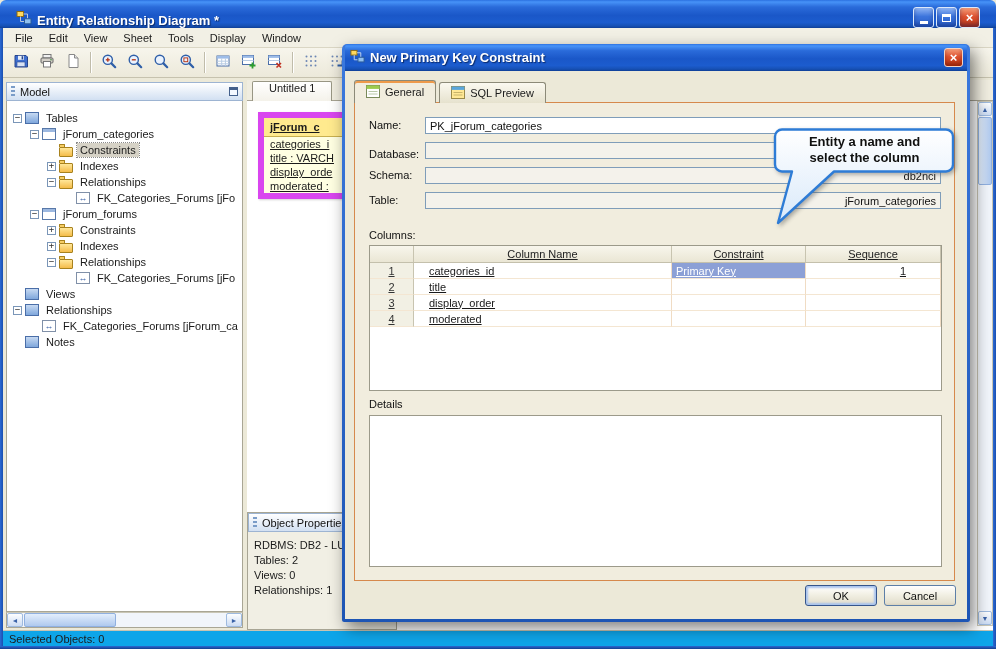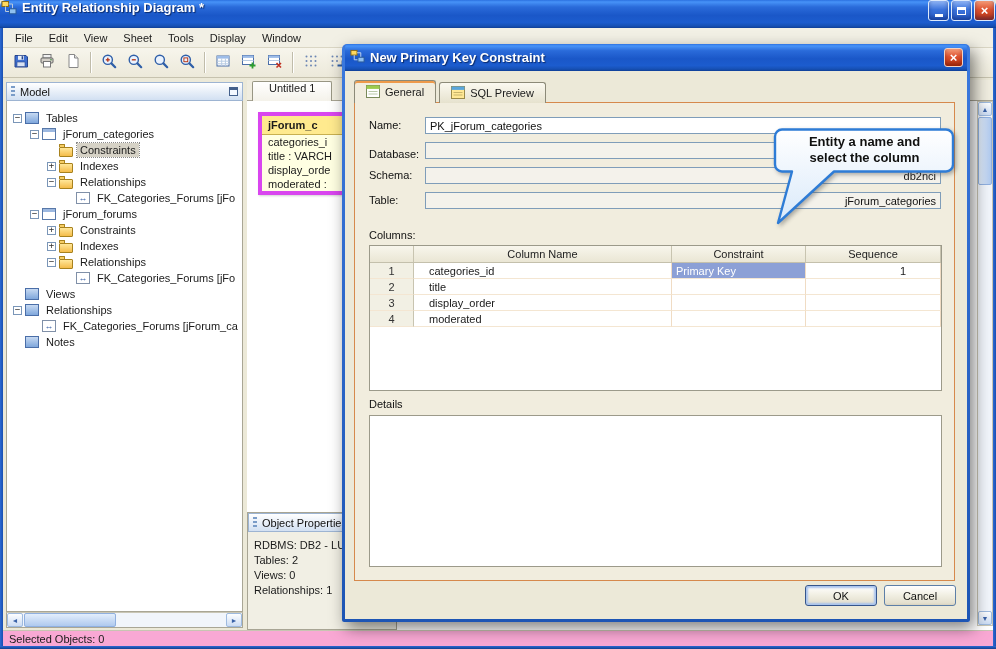--- a/index.html
+++ b/index.html
@@ -2,21 +2,21 @@
 <html><head>
 <meta charset="utf-8">
 <style>
   html,body{margin:0;padding:0;background:#777;}
   *{font-family:"Liberation Sans",sans-serif;}
   .window{position:relative;width:996px;height:649px;background:#ECE9D8;overflow:hidden;font-size:11px;color:#1a1a1a;}
 
   
   .titlebar{position:absolute;left:0;top:0;width:996px;height:28px;box-sizing:border-box;
     background:linear-gradient(180deg,#2B71E0 0%,#4793F8 7%,#2A6BDA 25%,#1A57C8 55%,#1C5CCE 80%,#1650B4 93%,#0F3F96 100%);
-    border-radius:6px 6px 0 0;display:flex;align-items:flex-start;padding:0 1px;gap:5px;}
+    border-radius:6px 6px 0 0;display:flex;align-items:flex-end;padding:0 16px;gap:5px;}
   .titlebar .title{color:#fff;font-weight:bold;font-size:13px;text-shadow:1px 1px 1px #0A2A6A;flex:1;white-space:nowrap;}
   .wbtns{display:flex;gap:2px;}
   .wbtn{width:21px;height:21px;border-radius:3px;border:1px solid #DCE9FB;display:flex;align-items:center;justify-content:center;
     background:linear-gradient(#8FB4F4,#3C74DC 45%,#2A5FC8);box-shadow:inset 0 -3px 4px rgba(0,20,90,.4);cursor:pointer;padding:0;}
   .wbtn.close{background:linear-gradient(#F49C78,#DE5230 45%,#BC3410);}
   .g-min{width:8px;height:3px;background:#fff;margin-top:9px;}
   .g-max{width:9px;height:8px;border:1px solid #fff;border-top-width:3px;box-sizing:border-box;}
   .g-x{color:#fff;font-size:13px;font-weight:bold;line-height:1;}
   .frame{position:absolute;background:linear-gradient(90deg,#2C6AD4,#1A4FB0);z-index:6;}
   .frame.left{left:0;top:28px;width:3px;height:621px;}
@@ -57,30 +57,30 @@
   .hscroll{position:absolute;left:0;bottom:0;width:237px;height:16px;background:#F1F5FB;border:1px solid #A9A695;border-top:1px solid #C9C6B5;box-sizing:border-box;display:flex;align-items:center;}
   .sbtn{width:16px;height:14px;background:linear-gradient(#FDFEFF,#CCDCF4);border:1px solid #9EBADF;border-radius:2px;color:#3A62A8;font-size:7px;display:flex;align-items:center;justify-content:center;box-sizing:border-box;cursor:pointer;flex:none;}
   .sthumb{height:14px;background:linear-gradient(#E3EEFC,#AFC9EE);border:1px solid #90B0E0;border-radius:2px;box-sizing:border-box;cursor:pointer;}
   .strack{flex:1;}
 
   
   #canvas{position:absolute;left:247px;top:80px;width:746px;height:550px;}
   .tabbar{position:absolute;left:0;top:0;width:746px;height:21px;background:#F0EDE0;border-bottom:1px solid #A8A494;box-sizing:border-box;}
   .ctab{position:absolute;left:5px;top:1px;height:20px;padding:0 16px;background:linear-gradient(#FFFFFF,#F4F2EA);border:1px solid #989684;border-bottom:none;border-radius:2px 2px 0 0;display:flex;box-sizing:border-box;}
   .canvasbody{position:absolute;left:0;top:21px;width:746px;height:529px;background:#FFFFFF;}
-  .dtable{position:absolute;left:11px;top:11px;width:150px;background:#FFFFE2;border:4px solid #d946ef;box-shadow:1px 1px 2px rgba(0,0,0,.18);box-sizing:border-box;}
+  .dtable{position:absolute;left:11px;top:11px;width:150px;background:#FFFFE2;border:6px solid #d946ef;box-shadow:1px 1px 2px rgba(0,0,0,.18);box-sizing:border-box;text-decoration:underline;}
   .dtable .dthead{font-weight:bold;padding:3px 6px;background:#FFEA8E;border-bottom:1px solid #C8B050;white-space:nowrap;overflow:hidden;}
   .dtable .dtrow{padding:1px 6px;white-space:nowrap;overflow:hidden;} 
   .vthumb{width:14px;background:linear-gradient(90deg,#E3EEFC,#AFC9EE);border:1px solid #90B0E0;border-radius:2px;box-sizing:border-box;cursor:pointer;}
 
   
   #obj-panel{left:247px;top:512px;width:150px;height:118px;background:#F1EFE4;border:1px solid #A8A594;z-index:5;}
   #obj-panel .pcontent{padding:6px 0 0 6px;line-height:15px;white-space:nowrap;overflow:hidden;}
 
-  .statusbar{position:absolute;left:3px;top:630px;width:990px;height:16px;background:#f9a8d4;border-top:1px solid #C8C4B2;display:flex;align-items:center;padding-left:6px;box-sizing:border-box;z-index:6;}
+  .statusbar{position:absolute;left:3px;top:630px;width:990px;height:16px;background:#0ea5e9;border-top:1px solid #C8C4B2;display:flex;align-items:center;padding-left:6px;box-sizing:border-box;z-index:6;}
 
   
   .dialog{position:absolute;left:342px;top:44px;width:628px;height:578px;box-sizing:border-box;
     background:linear-gradient(#3B79DE,#1D55B4);border-radius:5px 5px 2px 2px;padding:0 3px 3px;box-shadow:4px 6px 16px rgba(0,0,0,.5);z-index:20;}
   .dtitle{height:27px;display:flex;align-items:center;gap:5px;padding:0 4px 0 5px;
     background:linear-gradient(180deg,#2B71E0 0%,#4793F8 7%,#2A6BDA 25%,#1A57C8 55%,#1C5CCE 80%,#1650B4 93%,#0F3F96 100%);
     border-radius:4px 4px 0 0;}
   .dtitle .title{color:#fff;font-weight:bold;font-size:13px;text-shadow:1px 1px 1px #0A2A6A;flex:1;}
   .dclose{width:19px;height:19px;border:1px solid #F6D2C2;border-radius:3px;color:#fff;font-size:13px;font-weight:bold;line-height:1;
     background:linear-gradient(#F49C78,#DE5230 45%,#BC3410);box-shadow:inset 0 -3px 4px rgba(90,10,0,.4);display:flex;align-items:center;justify-content:center;padding:0;cursor:pointer;}
@@ -89,21 +89,21 @@
   .dtab{display:flex;align-items:center;gap:5px;padding:0 11px;border:1px solid #8C8A78;border-bottom:none;border-radius:3px 3px 0 0;
     background:linear-gradient(#FBF9F0,#E6E2CE);margin-right:3px;height:21px;margin-top:2px;box-sizing:border-box;cursor:pointer;}
   .dtab.active{background:#F1EDDE;height:23px;margin-top:0;box-shadow:inset 0 2px 0 #EE9A4A;}
   .tabpane{position:absolute;left:9px;top:31px;width:601px;height:479px;background:#F1EDDE;border:1px solid #D6894C;box-sizing:border-box;z-index:2;}
   .plabel{position:absolute;color:#111;}
   .tfield{position:absolute;left:70px;width:516px;height:17px;border:1px solid #7F9DB9;background:#FFF;font-size:11px;padding:0 4px;box-sizing:border-box;color:#111;}
   .tfield.ro{background:#F4F2EB;text-align:right;}
   .grid{position:absolute;left:14px;top:142px;width:573px;height:146px;background:#FFF;border:1px solid #9C9A8A;box-sizing:border-box;overflow:hidden;}
   .ghead{display:flex;height:17px;background:linear-gradient(#F8F6EC,#EAE6D4);border-bottom:1px solid #C4C0AC;box-sizing:border-box;}
   .ghead .gc{justify-content:center;color:#222;border-right:1px solid #C8C4B0;background:transparent;}
-  .gc{display:flex;align-items:center;box-sizing:border-box;overflow:hidden;}
+  .gc{display:flex;align-items:center;box-sizing:border-box;overflow:hidden;text-decoration:underline;}
   .grow{display:flex;height:16px;}
   .grow .gc{border-right:1px solid #F0DCC4;border-bottom:1px solid #F4E6D2;}
   .gc.num{width:44px;justify-content:center;background:#F2F0E4;border-right:1px solid #C8C4B0;color:#333;}
   .ghead .gc.num{background:transparent;}
   .gc.name{width:258px;padding-left:15px;}
   .gc.con{width:134px;padding-left:4px;}
   .gc.seq{flex:1;justify-content:flex-end;padding-right:34px;}
   .ghead .gc.name,.ghead .gc.con{padding-left:0;justify-content:center;}
   .ghead .gc.seq{justify-content:center;padding-right:0;}
   .gc.con.sel{background:#8CA0D6;color:#FFF;}

